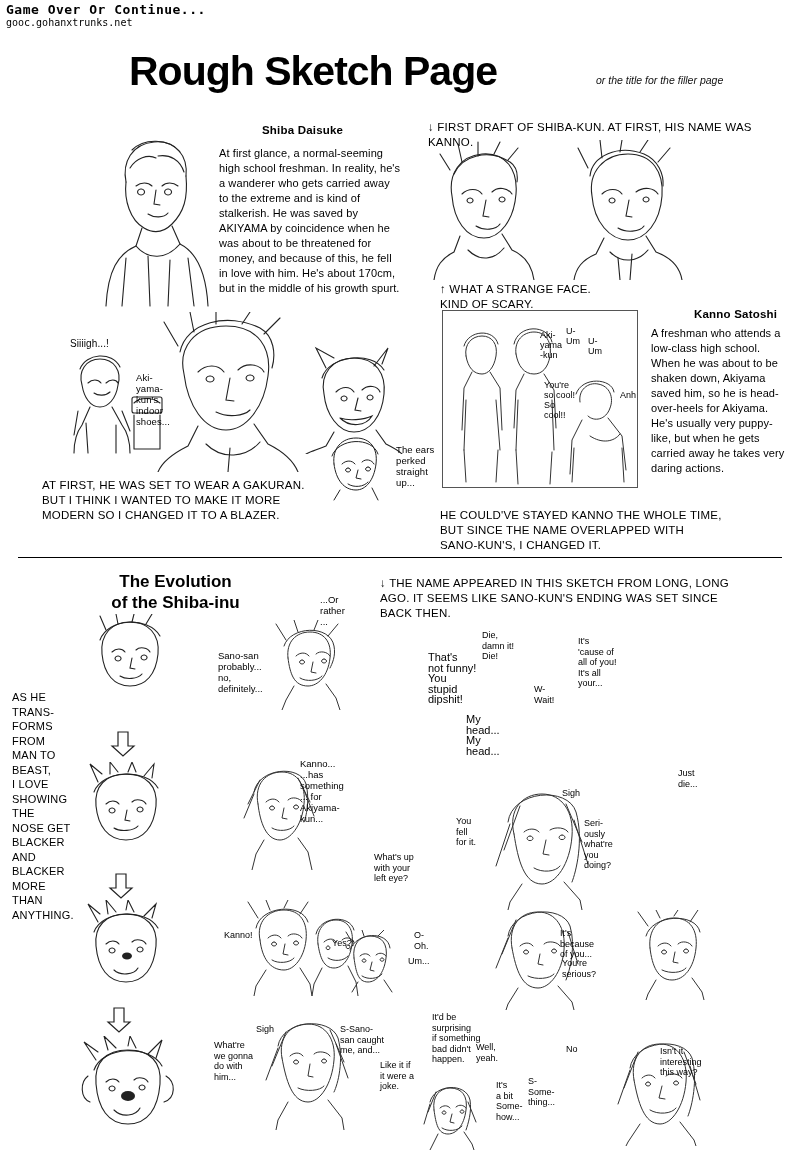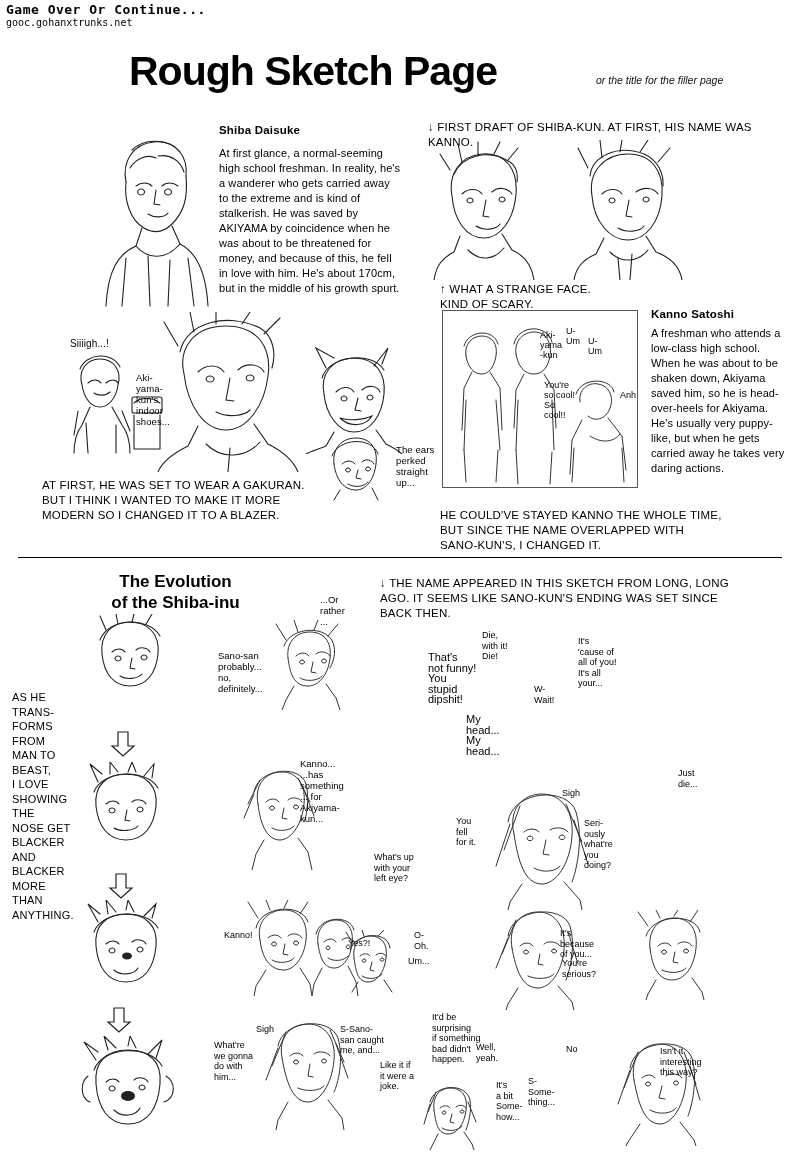--- a/index.html
+++ b/index.html
@@ -73,20 +73,21 @@
   .caps {
     font-family: "Liberation Sans", sans-serif;
     font-size: 11.5px;
     line-height: 15px;
     letter-spacing: 0.2px;
   }
   .charname {
     font-size: 11.5px;
     font-weight: bold;
     letter-spacing: 0.2px;
+    margin-left: 43px;
   }
   .evo-title {
     position: absolute;
     left: 68px;
     top: 571px;
     width: 215px;
     text-align: center;
     font-size: 17px;
     font-weight: bold;
     line-height: 21px;
@@ -587,21 +588,21 @@
 something
 ... for
 Akiyama-
 kun...</div>
 <div class="tx" style="left:428px; top:652px; font-size:11px; line-height:10.5px; white-space:pre-line;">That's
 not funny!
 You
 stupid
 dipshit!</div>
 <div class="tx" style="left:482px; top:630px; font-size:9px; line-height:10.5px; white-space:pre-line;">Die,
-with it!
+damn it!
 Die!</div>
 <div class="tx" style="left:466px; top:674px; font-size:11px; line-height:10.5px; white-space:pre-line;margin-top:40px;">My
 head...
 My
 head...</div>
 <div class="tx" style="left:534px; top:684px; font-size:9px; line-height:10.5px; white-space:pre-line;">W-
 Wait!</div>
 <div class="tx" style="left:578px; top:636px; font-size:9px; line-height:10.5px; white-space:pre-line;">It's
 'cause of
 all of you!
@@ -615,21 +616,21 @@
 what're
 you
 doing?</div>
 <div class="tx" style="left:374px; top:852px; font-size:9px; line-height:10.5px; white-space:pre-line;">What's up
 with your
 left eye?</div>
 <div class="tx" style="left:456px; top:816px; font-size:9px; line-height:10.5px; white-space:pre-line;">You
 fell
 for it.</div>
 <div class="tx" style="left:224px; top:930px; font-size:9px; line-height:10.5px;">Kanno!</div>
-<div class="tx" style="left:348px; top:938px; font-size:9px; line-height:10.5px;">Yes?!</div>
+<div class="tx" style="left:332px; top:938px; font-size:9px; line-height:10.5px;">Yes?!</div>
 <div class="tx" style="left:414px; top:930px; font-size:9px; line-height:10.5px; white-space:pre-line;">O-
 Oh.</div>
 <div class="tx" style="left:408px; top:956px; font-size:9px; line-height:10.5px;">Um...</div>
 <div class="tx" style="left:560px; top:928px; font-size:9px; line-height:10.5px; white-space:pre-line;">It's
 because
 of you...</div>
 <div class="tx" style="left:562px; top:958px; font-size:9px; line-height:10.5px; white-space:pre-line;">You're
 serious?</div>
 <div class="tx" style="left:256px; top:1024px; font-size:9px; line-height:10.5px;">Sigh</div>
 <div class="tx" style="left:214px; top:1040px; font-size:9px; line-height:10.5px; white-space:pre-line;">What're

